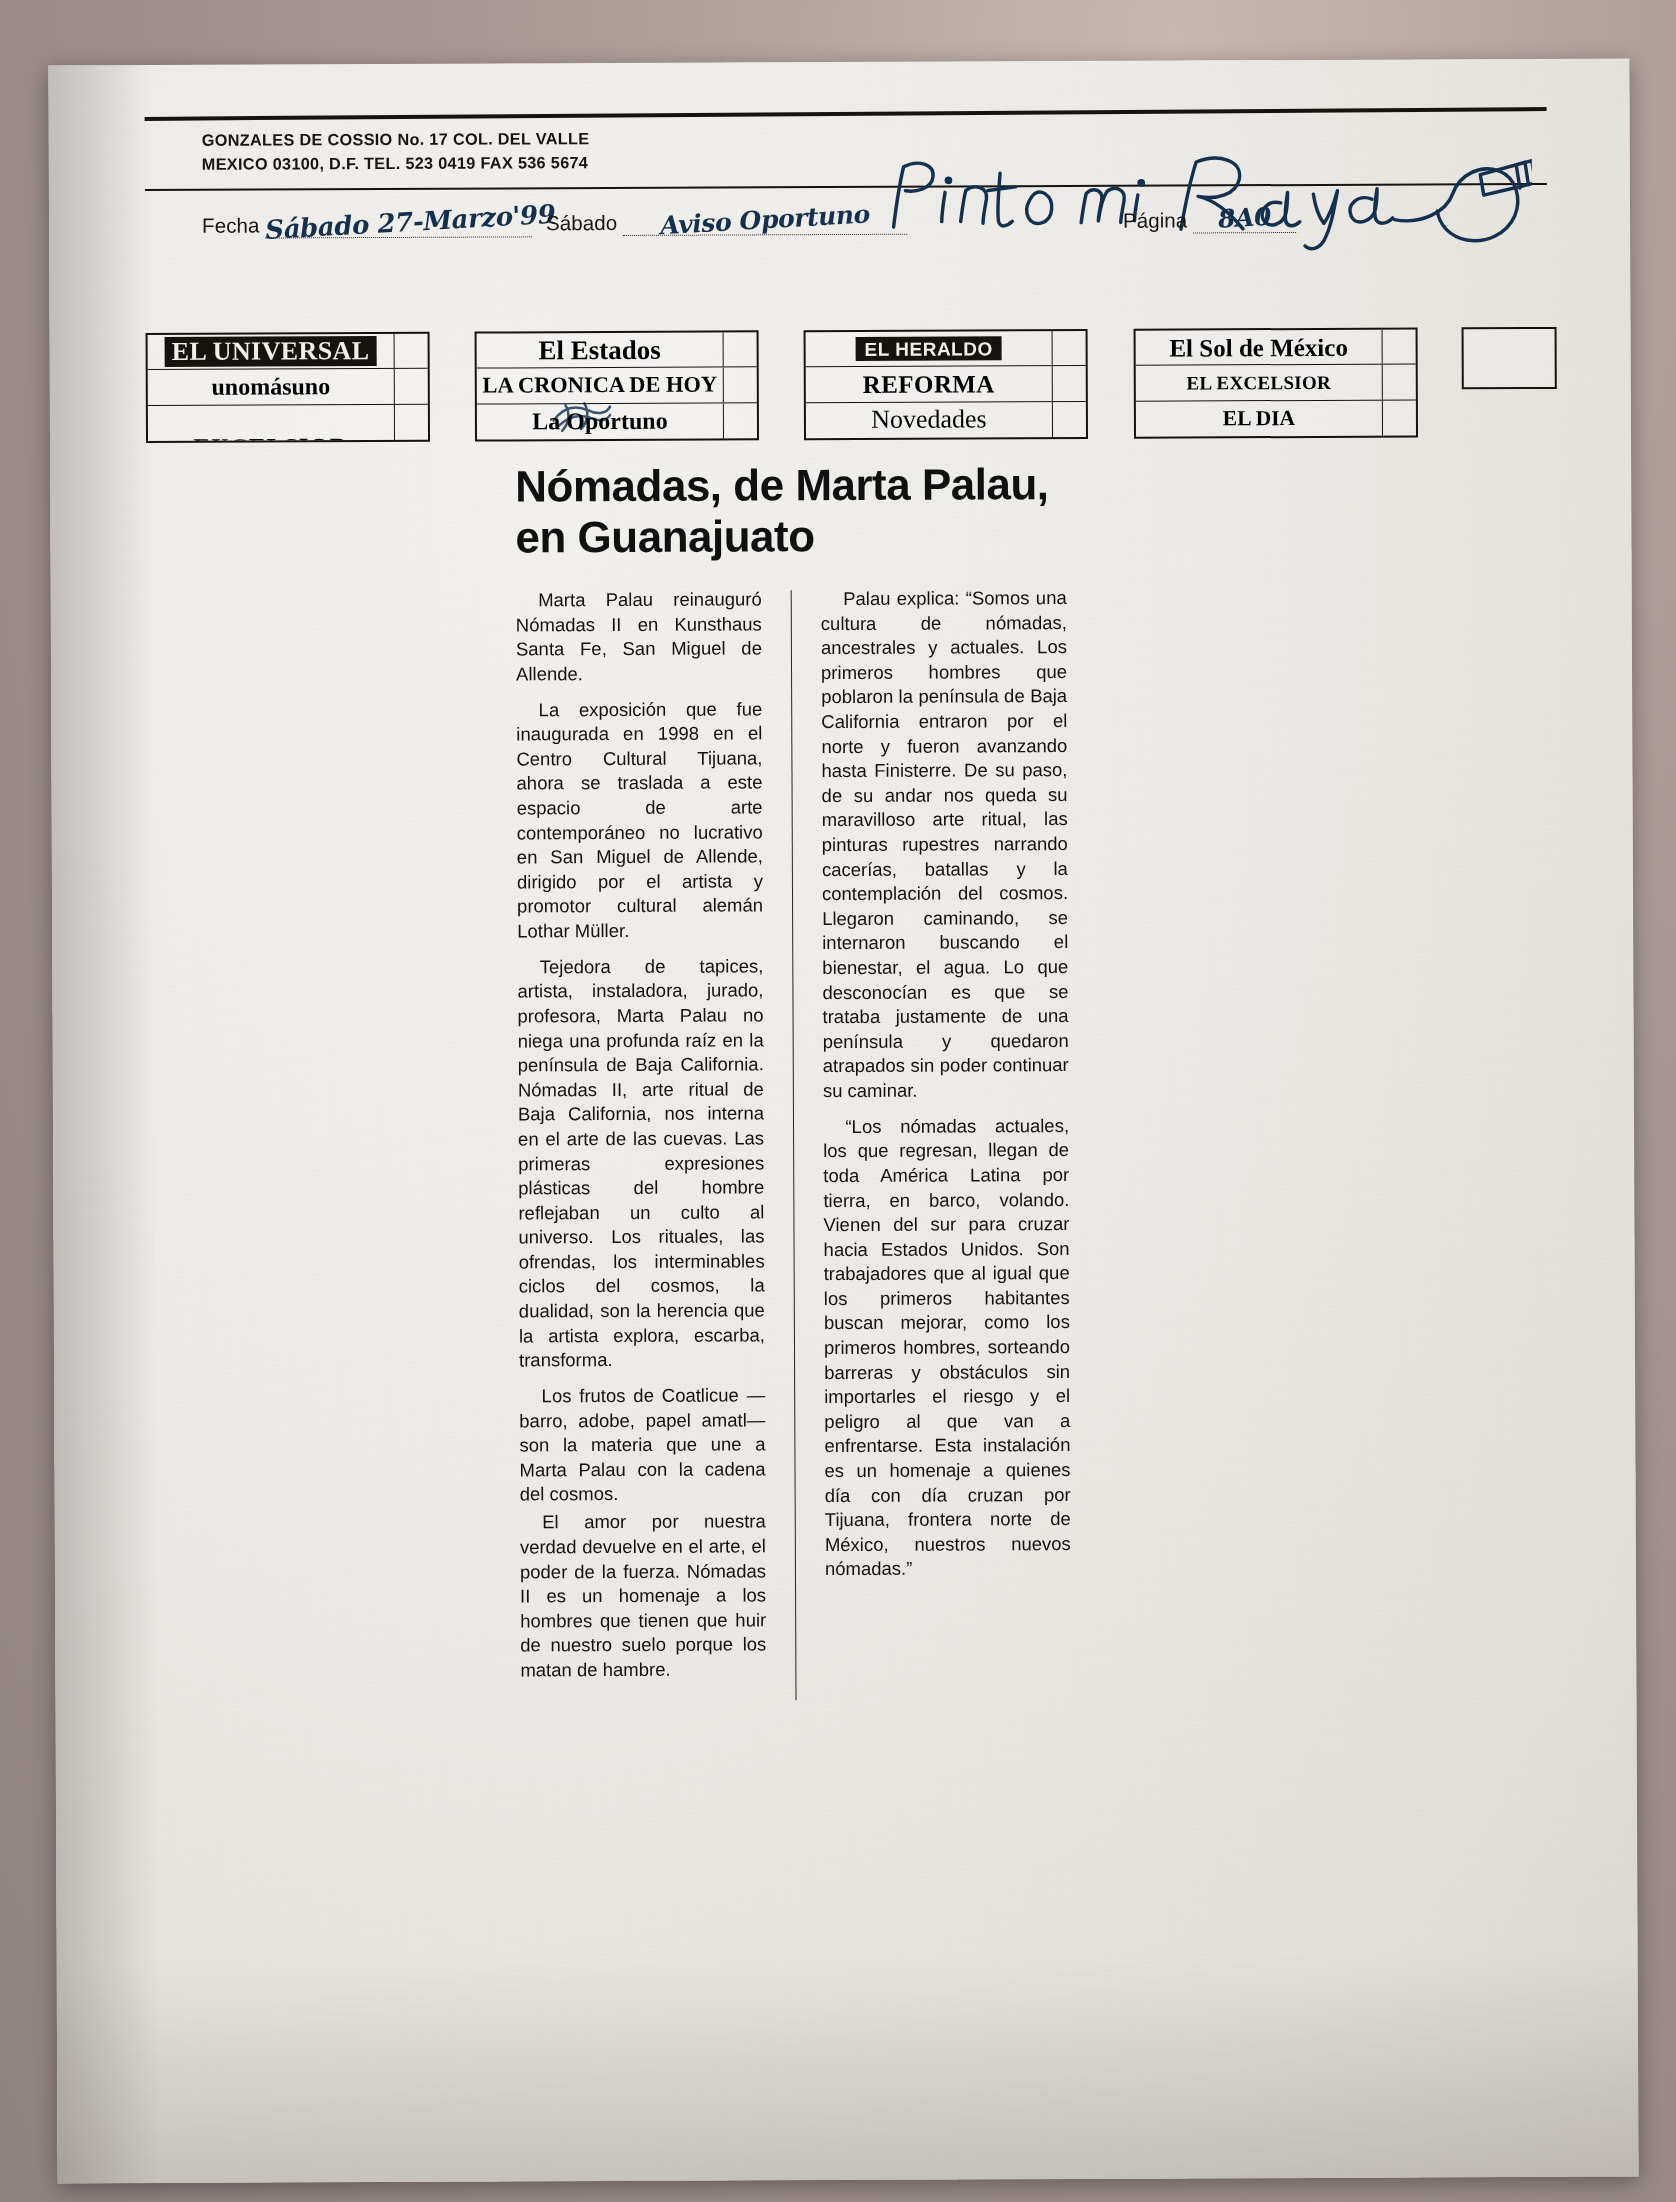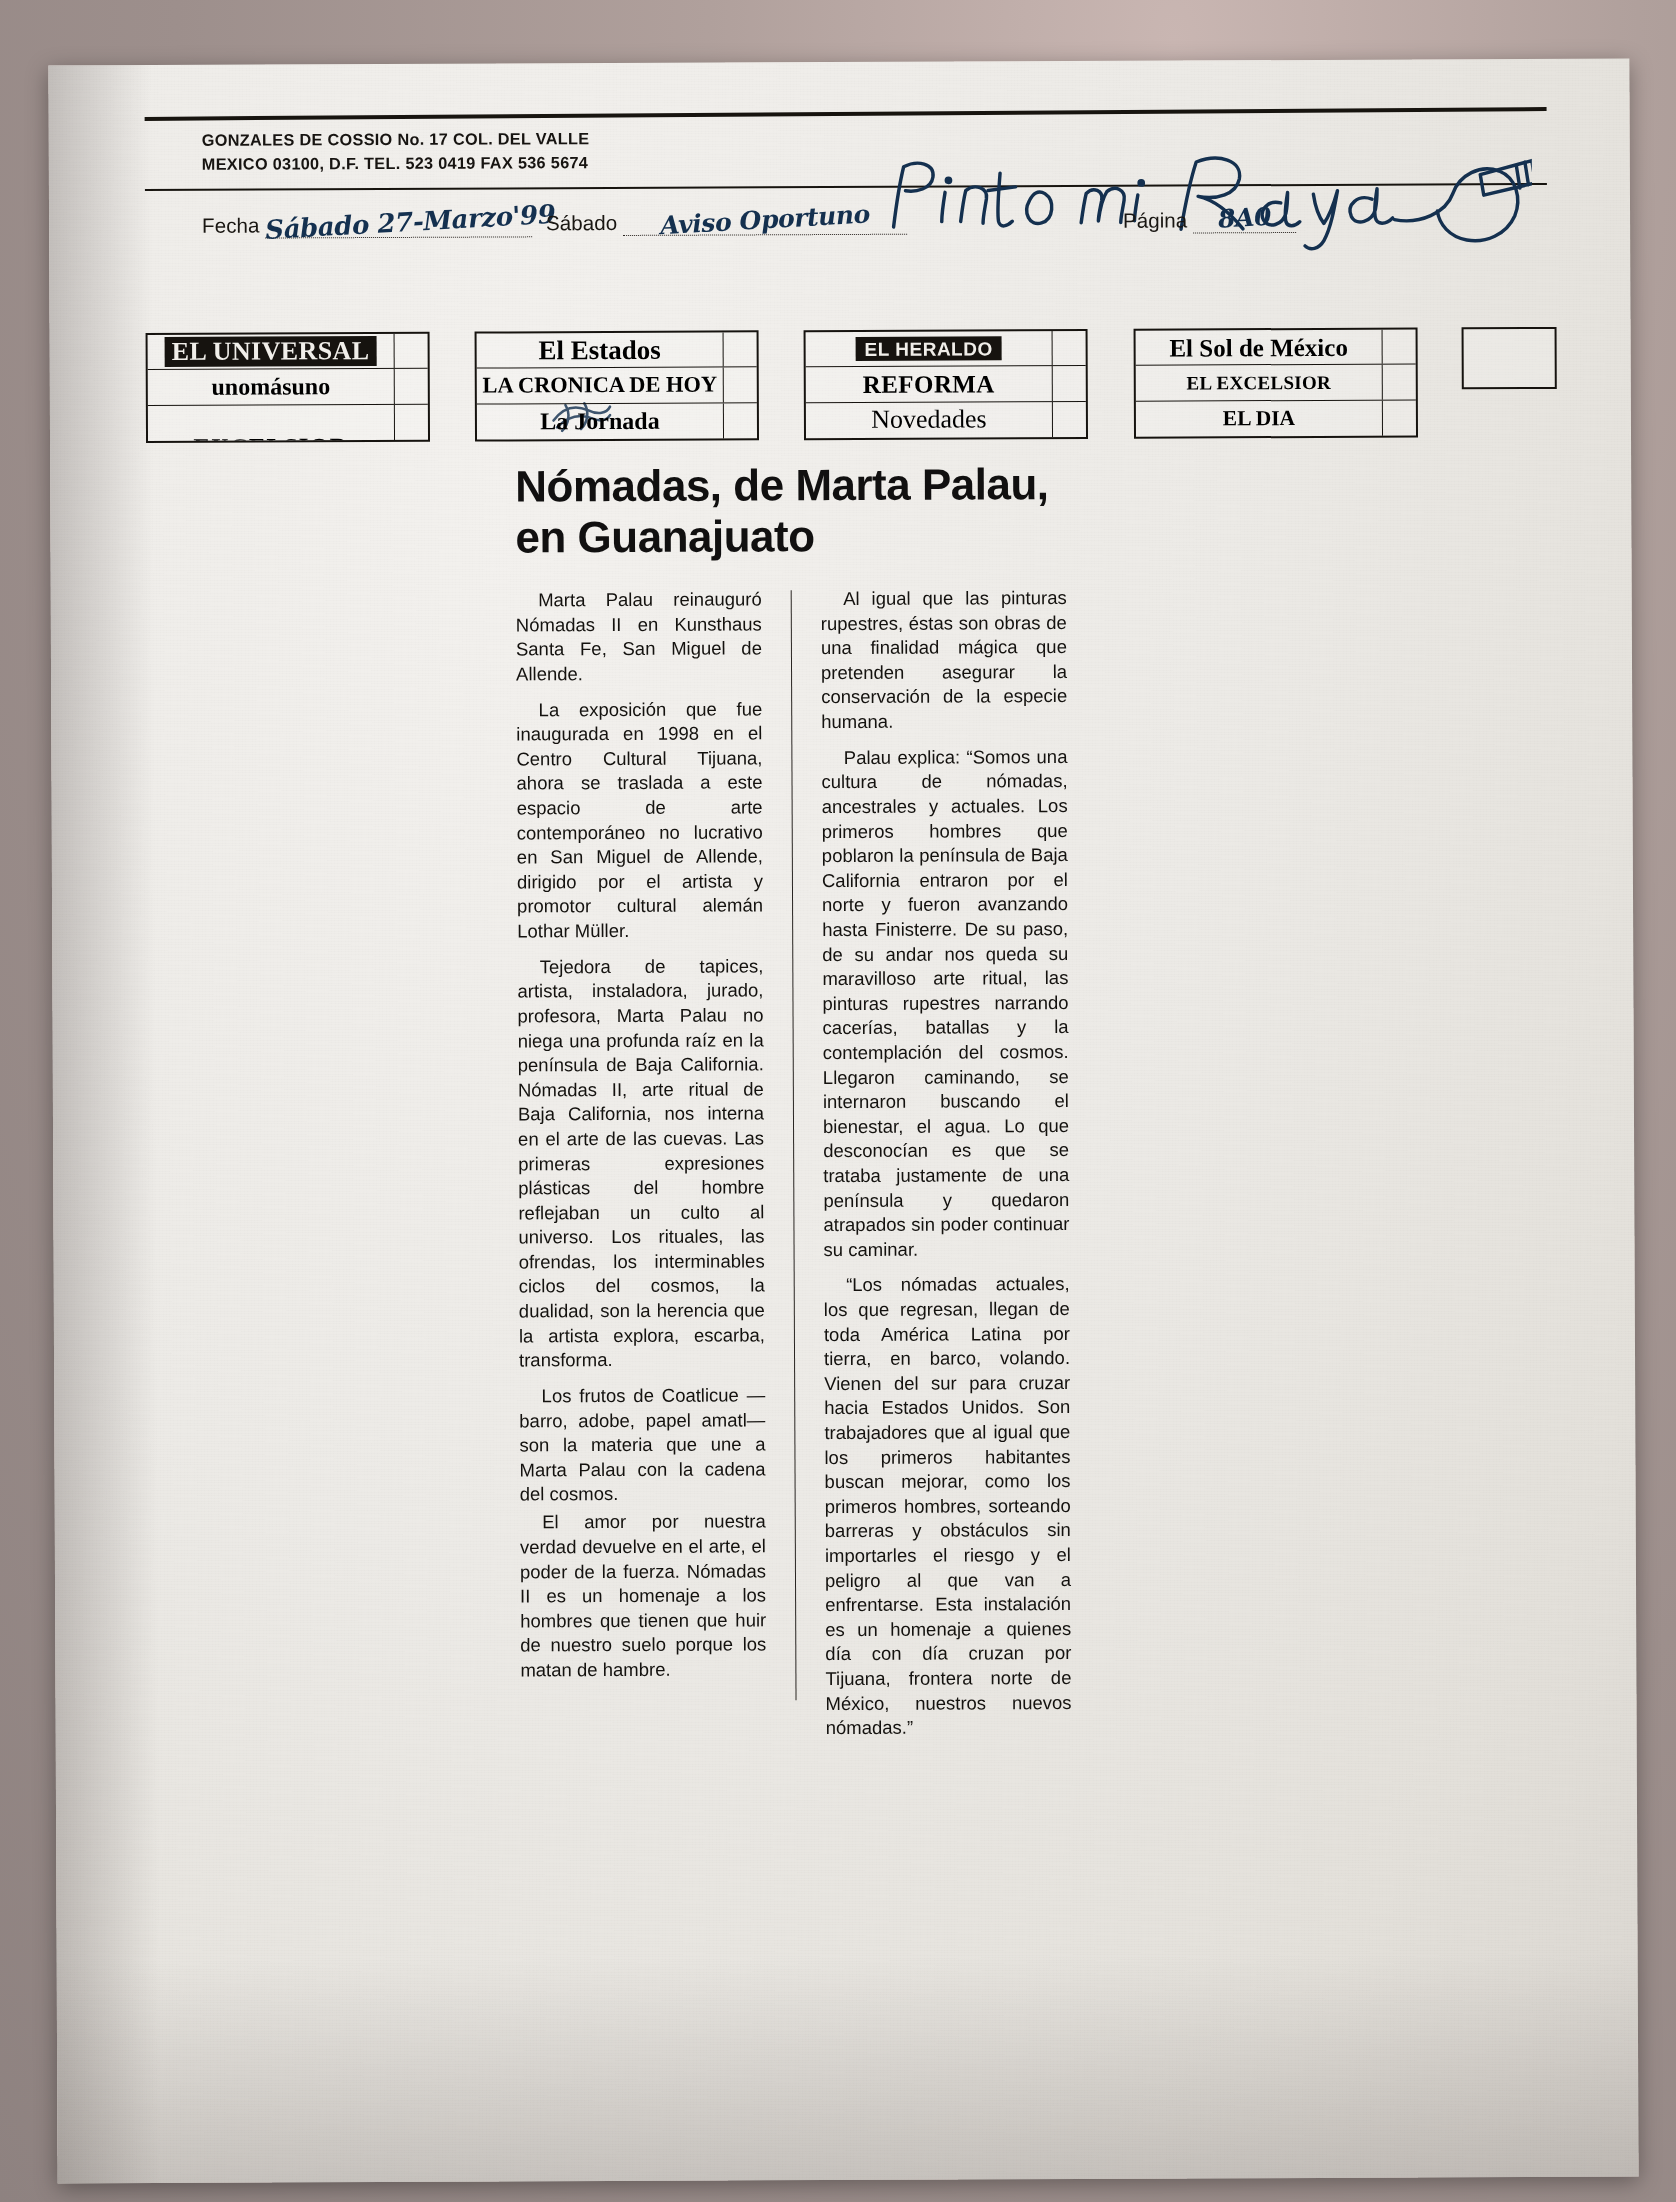--- a/index.html
+++ b/index.html
@@ -358,21 +358,21 @@
           <div class="pbox"></div>
         </div>
         <div class="prow">
           <div class="pname">
             <span class="masthead m-cronica">LA CRONICA DE HOY</span>
           </div>
           <div class="pbox"></div>
         </div>
         <div class="prow">
           <div class="pname">
-            <span class="masthead m-jornada">La Jornada</span>
+            <span class="masthead m-jornada">La Oportuno</span>
           </div>
           <div class="pbox"></div>
         </div>
       </div>
 
       <div class="pgroup" style="left:658px; top:0; width:284px; height:110px;">
         <div class="prow">
           <div class="pname">
             <span class="masthead m-heraldo">EL HERALDO</span>
           </div>
@@ -428,21 +428,20 @@
           <p>Marta Palau reinauguró Nómadas II en Kunsthaus Santa Fe, San Miguel de Allende.</p>
           <p>La exposición que fue inaugurada en 1998 en el Centro Cultural Tijuana, ahora se traslada a este espacio de arte contemporáneo no lucrativo en San Miguel de Allende, dirigido por el artista y promotor cultural alemán Lothar Müller.</p>
           <p>Tejedora de tapices, artista, instaladora, jurado, profesora, Marta Palau no niega una profunda raíz en la península de Baja California. Nómadas II, arte ritual de Baja California, nos interna en el arte de las cuevas. Las primeras expresiones plásticas del hombre reflejaban un culto al universo. Los rituales, las ofrendas, los interminables ciclos del cosmos, la dualidad, son la herencia que la artista explora, escarba, transforma.</p>
           <p class="tight">Los frutos de Coatlicue —barro, adobe, papel amatl— son la materia que une a Marta Palau con la cadena del cosmos.</p>
           <p>El amor por nuestra verdad devuelve en el arte, el poder de la fuerza. Nómadas II es un homenaje a los hombres que tienen que huir de nuestro suelo porque los matan de hambre.</p>
         </div>
 
         <div class="colsep"></div>
 
         <div class="col">
-          <p>Al igual que las pinturas rupestres, éstas son obras de una finalidad mágica que pretenden asegurar la conservación de la especie humana.</p>
           <p>Palau explica: “Somos una cultura de nómadas, ancestrales y actuales. Los primeros hombres que poblaron la península de Baja California entraron por el norte y fueron avanzando hasta Finisterre. De su paso, de su andar nos queda su maravilloso arte ritual, las pinturas rupestres narrando cacerías, batallas y la contemplación del cosmos. Llegaron caminando, se internaron buscando el bienestar, el agua. Lo que desconocían es que se trataba justamente de una península y quedaron atrapados sin poder continuar su caminar.</p>
           <p>“Los nómadas actuales, los que regresan, llegan de toda América Latina por tierra, en barco, volando. Vienen del sur para cruzar hacia Estados Unidos. Son trabajadores que al igual que los primeros habitantes buscan mejorar, como los primeros hombres, sorteando barreras y obstáculos sin importarles el riesgo y el peligro al que van a enfrentarse. Esta instalación es un homenaje a quienes día con día cruzan por Tijuana, frontera norte de México, nuestros nuevos nómadas.”</p>
         </div>
       </div>
     </div>
   </div>
 </div>
 
 
 </body></html>

